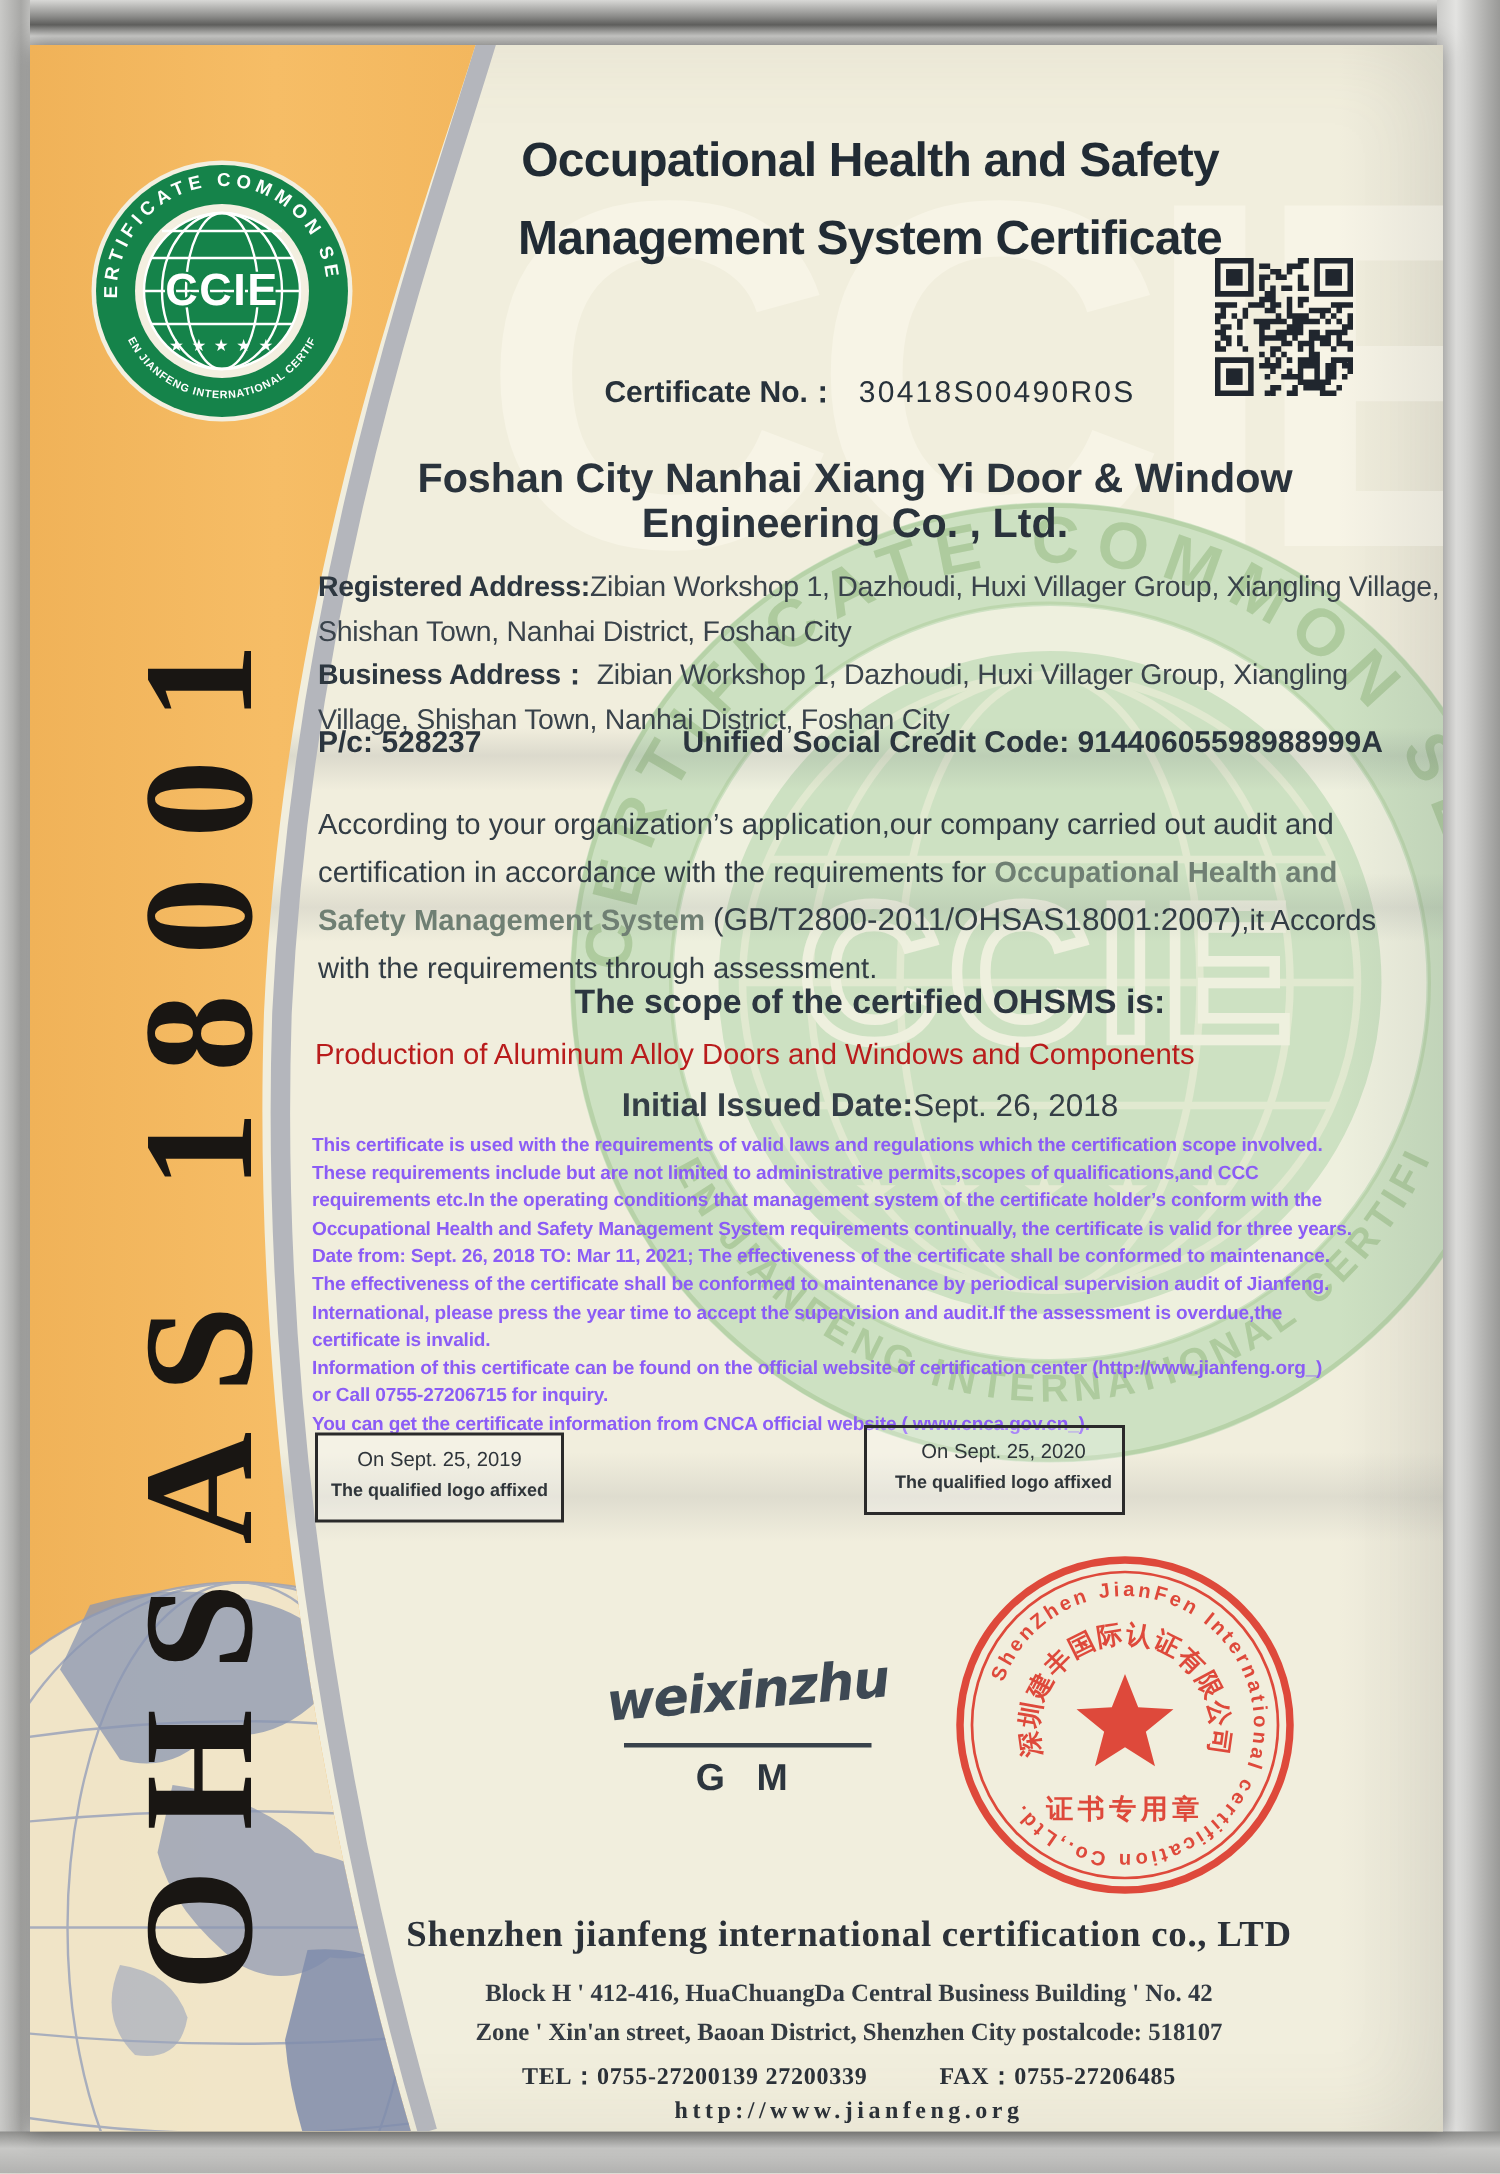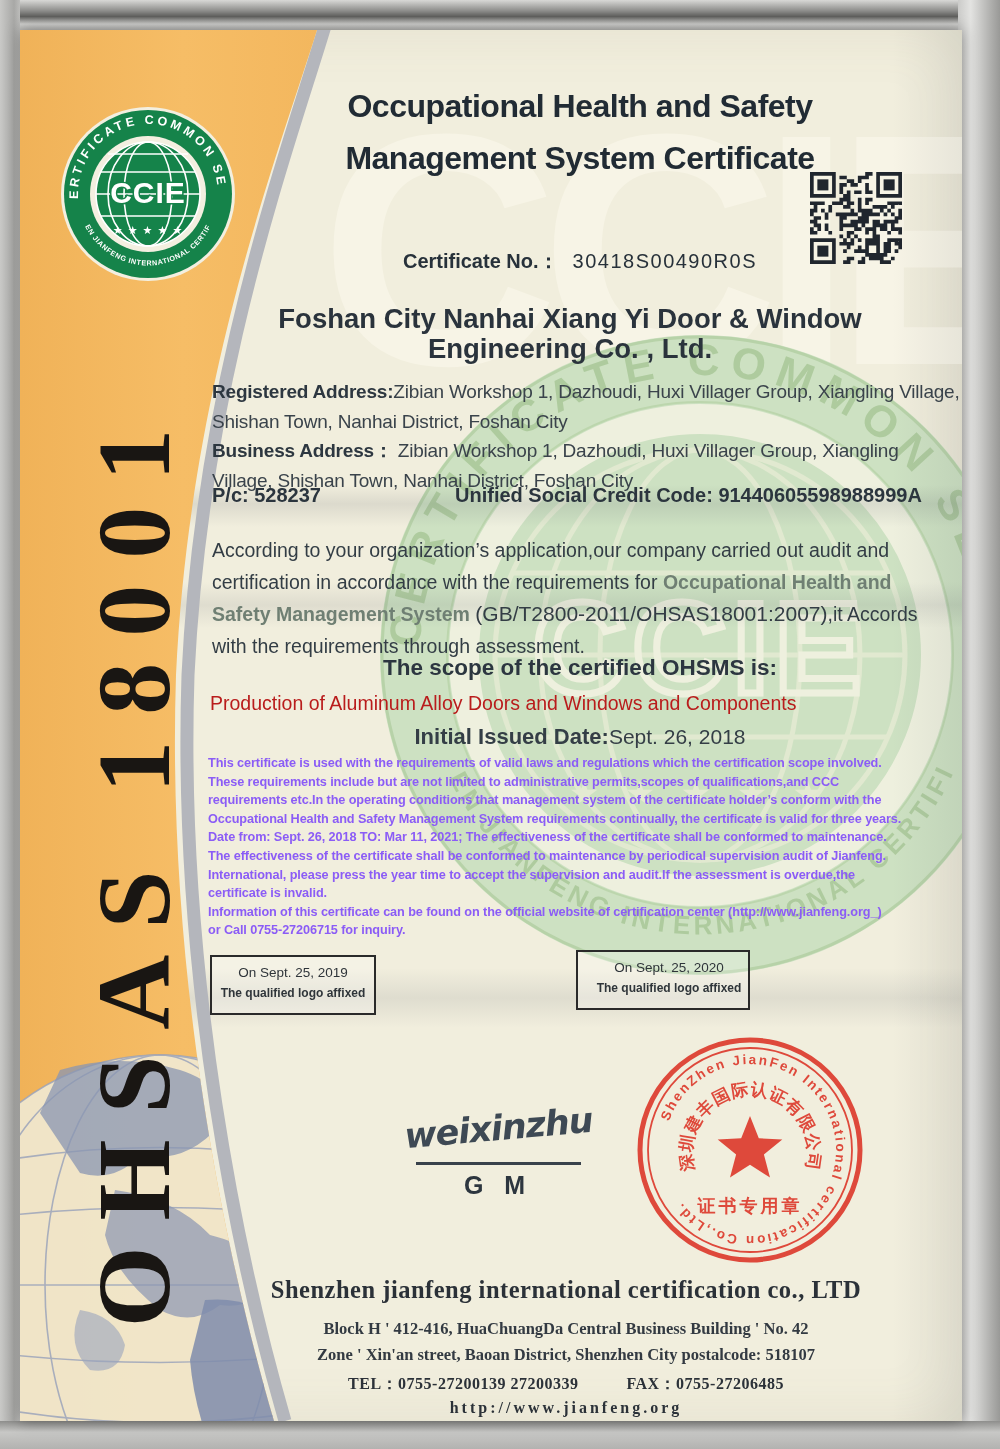--- a/index.html
+++ b/index.html
@@ -254,20 +254,21 @@
           <div>This certificate is used with the requirements of valid laws and regulations which the certification scope involved.</div>
           <div>These requirements include but are not limited to administrative permits,scopes of qualifications,and CCC</div>
           <div>requirements etc.In the operating conditions that management system of the certificate holder’s conform with the</div>
           <div>Occupational Health and Safety Management System requirements continually, the certificate is valid for three years.</div>
           <div>Date from: Sept. 26, 2018 TO: Mar 11, 2021; The effectiveness of the certificate shall be conformed to maintenance.</div>
           <div>The effectiveness of the certificate shall be conformed to maintenance by periodical supervision audit of Jianfeng.</div>
           <div>International, please press the year time to accept the supervision and audit.If the assessment is overdue,the</div>
           <div>certificate is invalid.</div>
           <div>Information of this certificate can be found on the official website of certification center (http://www.jianfeng.org_)</div>
           <div>or Call 0755-27206715 for inquiry.</div>
+          <div>You can get the certificate information from CNCA official website ( www.cnca.gov.cn_).</div>
         </div>
 
       <div class="logobox b2019">
         <div class="d">On Sept. 25, 2019</div>
         <div class="cpt">The qualified logo affixed</div>
       </div>
       <div class="logobox b2020">
         <div class="d">On Sept. 25, 2020</div>
         <div class="cpt">The qualified logo affixed</div>
       </div>

